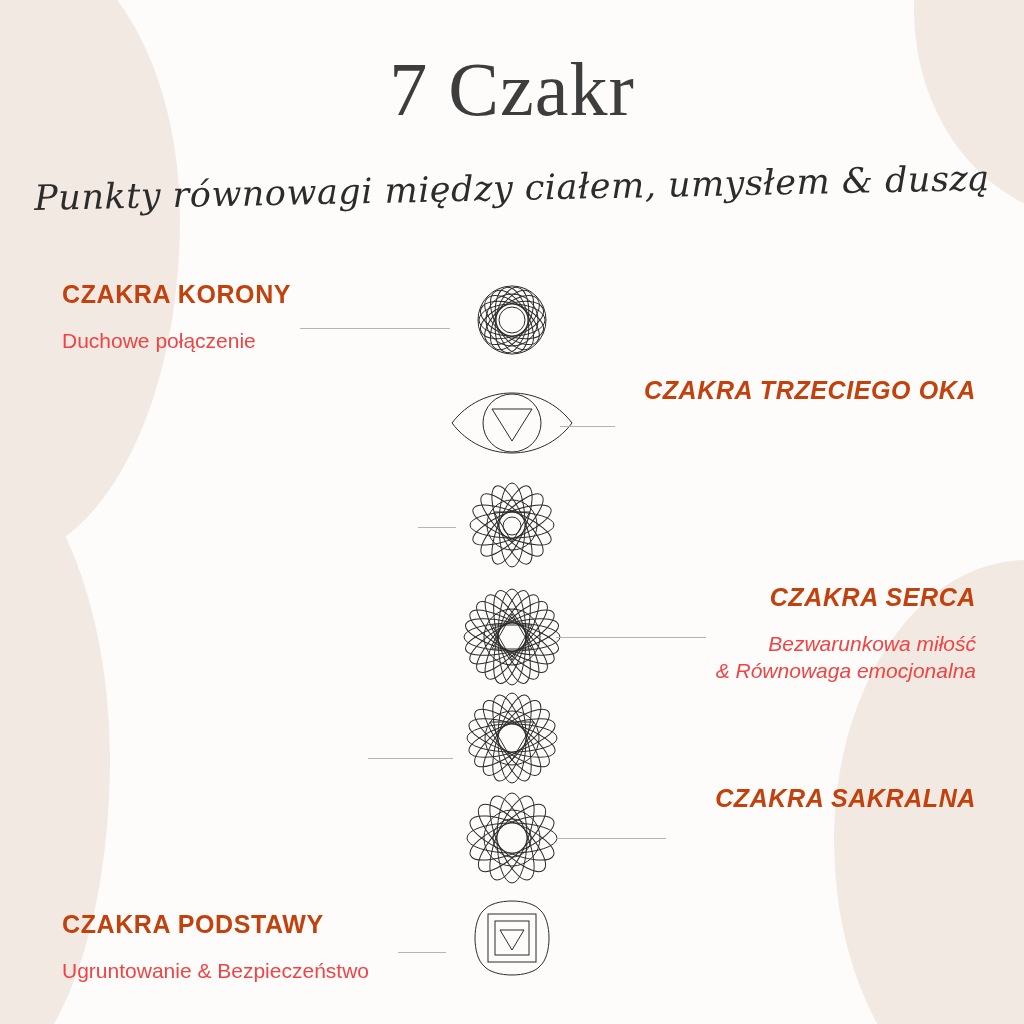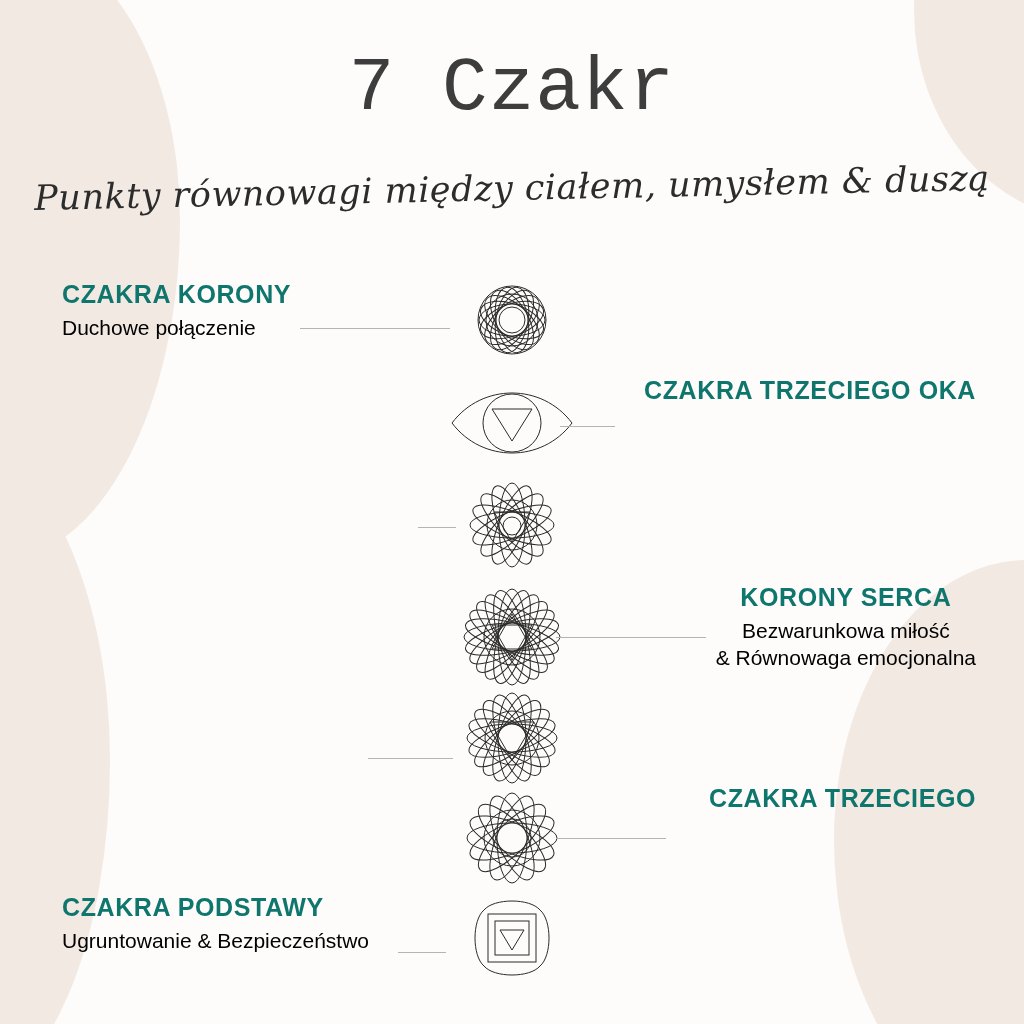--- a/index.html
+++ b/index.html
@@ -67,21 +67,21 @@
   .title {
     position: absolute;
     top: 46px;
     left: 0;
     width: 1024px;
     text-align: center;
     font-size: 76px;
     font-weight: 400;
     letter-spacing: 1px;
     color: #3d3d3d;
-    font-family: Liberation Mono, monospace;
+    font-family: Liberation Serif, serif;
   }
 
   .subtitle {
     position: absolute;
     top: 168px;
     left: 0;
     width: 1024px;
     text-align: center;
     font-size: 35px;
     color: #2c2c2c;
@@ -105,34 +105,34 @@
     transform: translateX(-50%);
   }
 
   .txt {
     position: absolute;
     top: 0;
   }
   .txt .name {
     font-weight: bold;
     font-size: 25px;
-    color: #0f766e;
+    color: #c2410c;
     letter-spacing: 0.6px;
     line-height: 1.18;
     white-space: nowrap;
   }
   .txt .desc {
     font-size: 21px;
-    color: #000000;
+    color: #ef4444;
     line-height: 1.3;
-    margin-top: 4px;
+    margin-top: 17px;
     white-space: nowrap;
   }
   .left .name, .left .desc { text-align: left; }
-  .right .name, .right .desc { text-align: center; }
+  .right .name, .right .desc { text-align: right; font-style: italic; }
 
   .left { left: 62px; }
   .right { right: 48px; }
 
   .conn {
     position: absolute;
     height: 1px;
     background: #b9b3ad;
   }
 </style>
@@ -231,21 +231,21 @@
             <ellipse cx="52" cy="52" rx="48" ry="14" transform="rotate(150 52 52)"></ellipse>
             <ellipse cx="52" cy="52" rx="48" ry="14" transform="rotate(165 52 52)"></ellipse>
           </g>
           <circle cx="52" cy="52" r="28"></circle>
           <polygon points="52,29 32,64 72,64"></polygon>
           <polygon points="52,75 32,40 72,40"></polygon>
         </svg>
       </div>
       <div class="conn" style="left:556px; top:52px; width:150px;"></div>
       <div class="txt right" style="top:-2px;">
-        <div class="name">KORONY SERCA</div>
+        <div class="name">CZAKRA SERCA</div>
         <div class="desc" style="white-space:pre-line;">Bezwarunkowa miłość
 &amp; Równowaga emocjonalna</div>
       </div>
     </div>
 
     <div class="row" style="top:690px;">
       <div class="sym" style="top:0;">
         <svg width="96" height="96" viewBox="0 0 96 96" fill="none" stroke="#2b2b2b" stroke-width="1">
           <g>
             <ellipse cx="48" cy="48" rx="45" ry="14"></ellipse>
@@ -280,34 +280,34 @@
             <ellipse cx="48" cy="48" rx="45" ry="15" transform="rotate(112.5 48 48)"></ellipse>
             <ellipse cx="48" cy="48" rx="45" ry="15" transform="rotate(135 48 48)"></ellipse>
             <ellipse cx="48" cy="48" rx="45" ry="15" transform="rotate(157.5 48 48)"></ellipse>
           </g>
           <circle cx="48" cy="48" r="28"></circle>
           <circle cx="48" cy="48" r="19"></circle>
         </svg>
       </div>
       <div class="conn" style="left:556px; top:48px; width:110px;"></div>
       <div class="txt right" style="top:-6px;">
-        <div class="name">CZAKRA TRZECIEGO</div>
+        <div class="name">CZAKRA SAKRALNA</div>
       </div>
     </div>
 
     <div class="row" style="top:890px;">
       <div class="sym" style="top:0;">
         <svg width="96" height="96" viewBox="0 0 96 96" fill="none" stroke="#2b2b2b" stroke-width="1">
           <path d="M20 20 C8 30, 8 66, 20 76 C30 88, 66 88, 76 76 C88 66, 88 30, 76 20 C66 8, 30 8, 20 20 Z"></path>
           <rect x="24" y="24" width="48" height="48"></rect>
           <rect x="31" y="31" width="34" height="34"></rect>
           <polygon points="48,60 36,40 60,40"></polygon>
         </svg>
       </div>
       <div class="conn" style="left:398px; top:62px; width:48px;"></div>
-      <div class="txt left" style="top:3px;">
+      <div class="txt left" style="top:20px;">
         <div class="name">CZAKRA PODSTAWY</div>
         <div class="desc">Ugruntowanie &amp; Bezpieczeństwo</div>
       </div>
     </div>
 
   </div>
 </div>
 
 </body></html>

